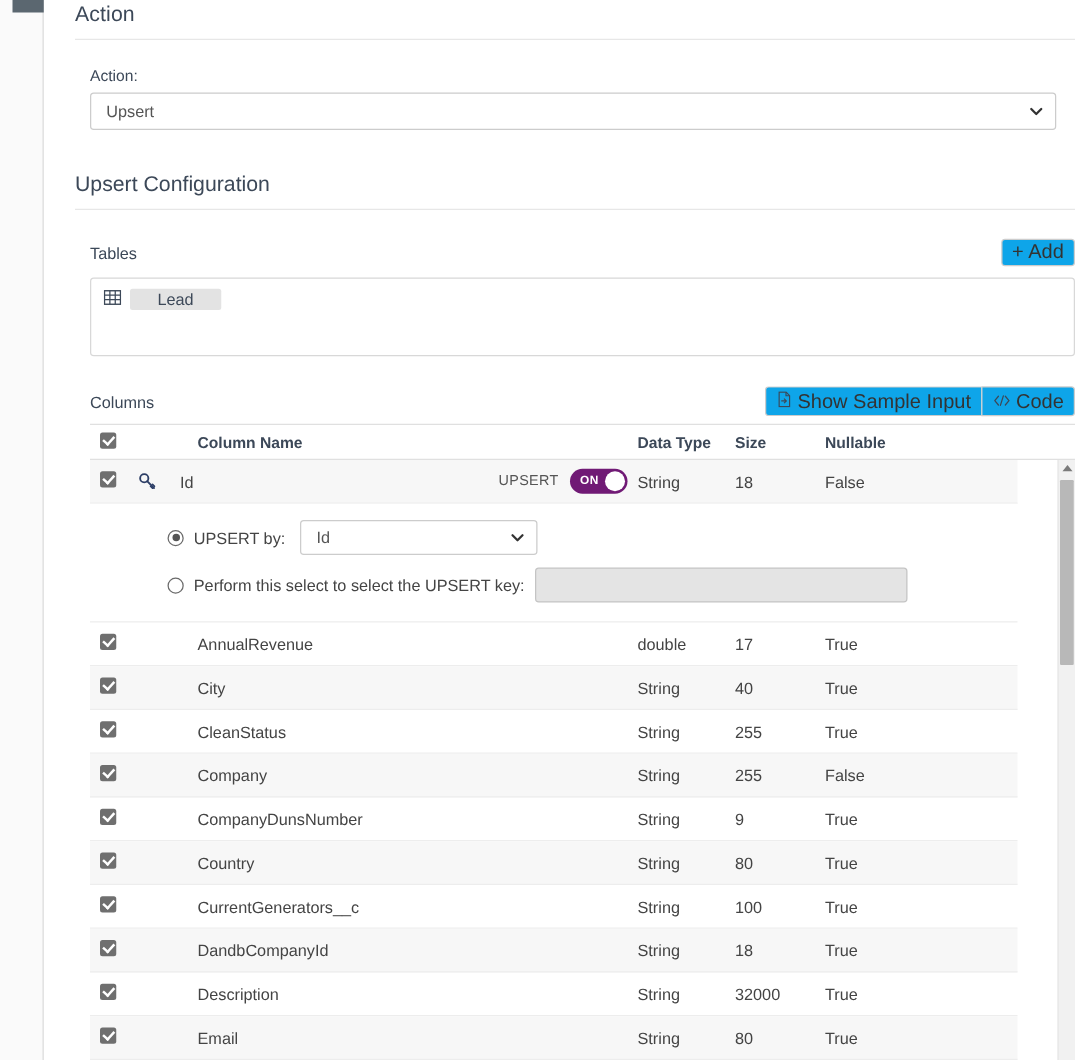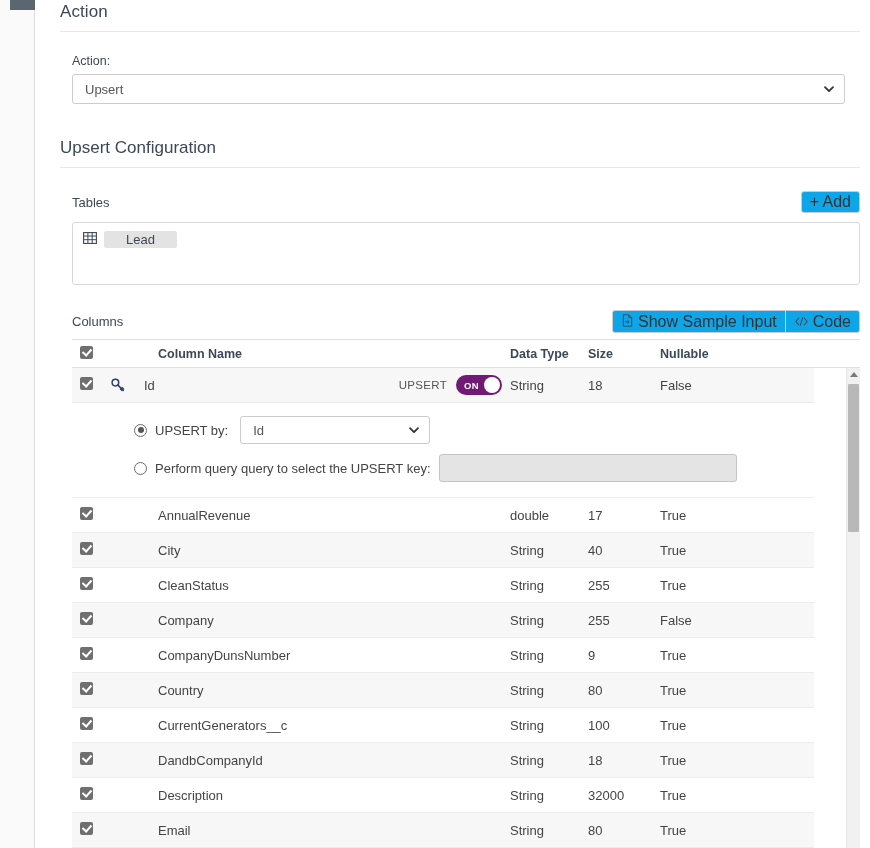--- a/index.html
+++ b/index.html
@@ -348,21 +348,21 @@
                   <span class="val">Id</span>
                   <span class="caret">
                     <svg viewBox="0 0 12 12" width="12" height="12">
                       <path d="M2 4.2 L6 8.2 L10 4.2" stroke="#333" stroke-width="1.8" fill="none" stroke-linecap="round" stroke-linejoin="round"></path>
                     </svg>
                   </span>
                 </span>
               </div>
               <div class="exp-line">
                 <span class="radio"></span>
-                <span class="exp-text">Perform query query to select the UPSERT key:</span>
+                <span class="exp-text">Perform this select to select the UPSERT key:</span>
                 <input class="query-input" type="text" disabled="" value="" style="">
               </div>
             </div>
 
             <div id="rows-host">
                 <div class="row">
                   <span class="c-chk"><span class="chk"></span></span>
                   <span class="c-name">
                     <span class="name-text">AnnualRevenue</span>
                   </span>

